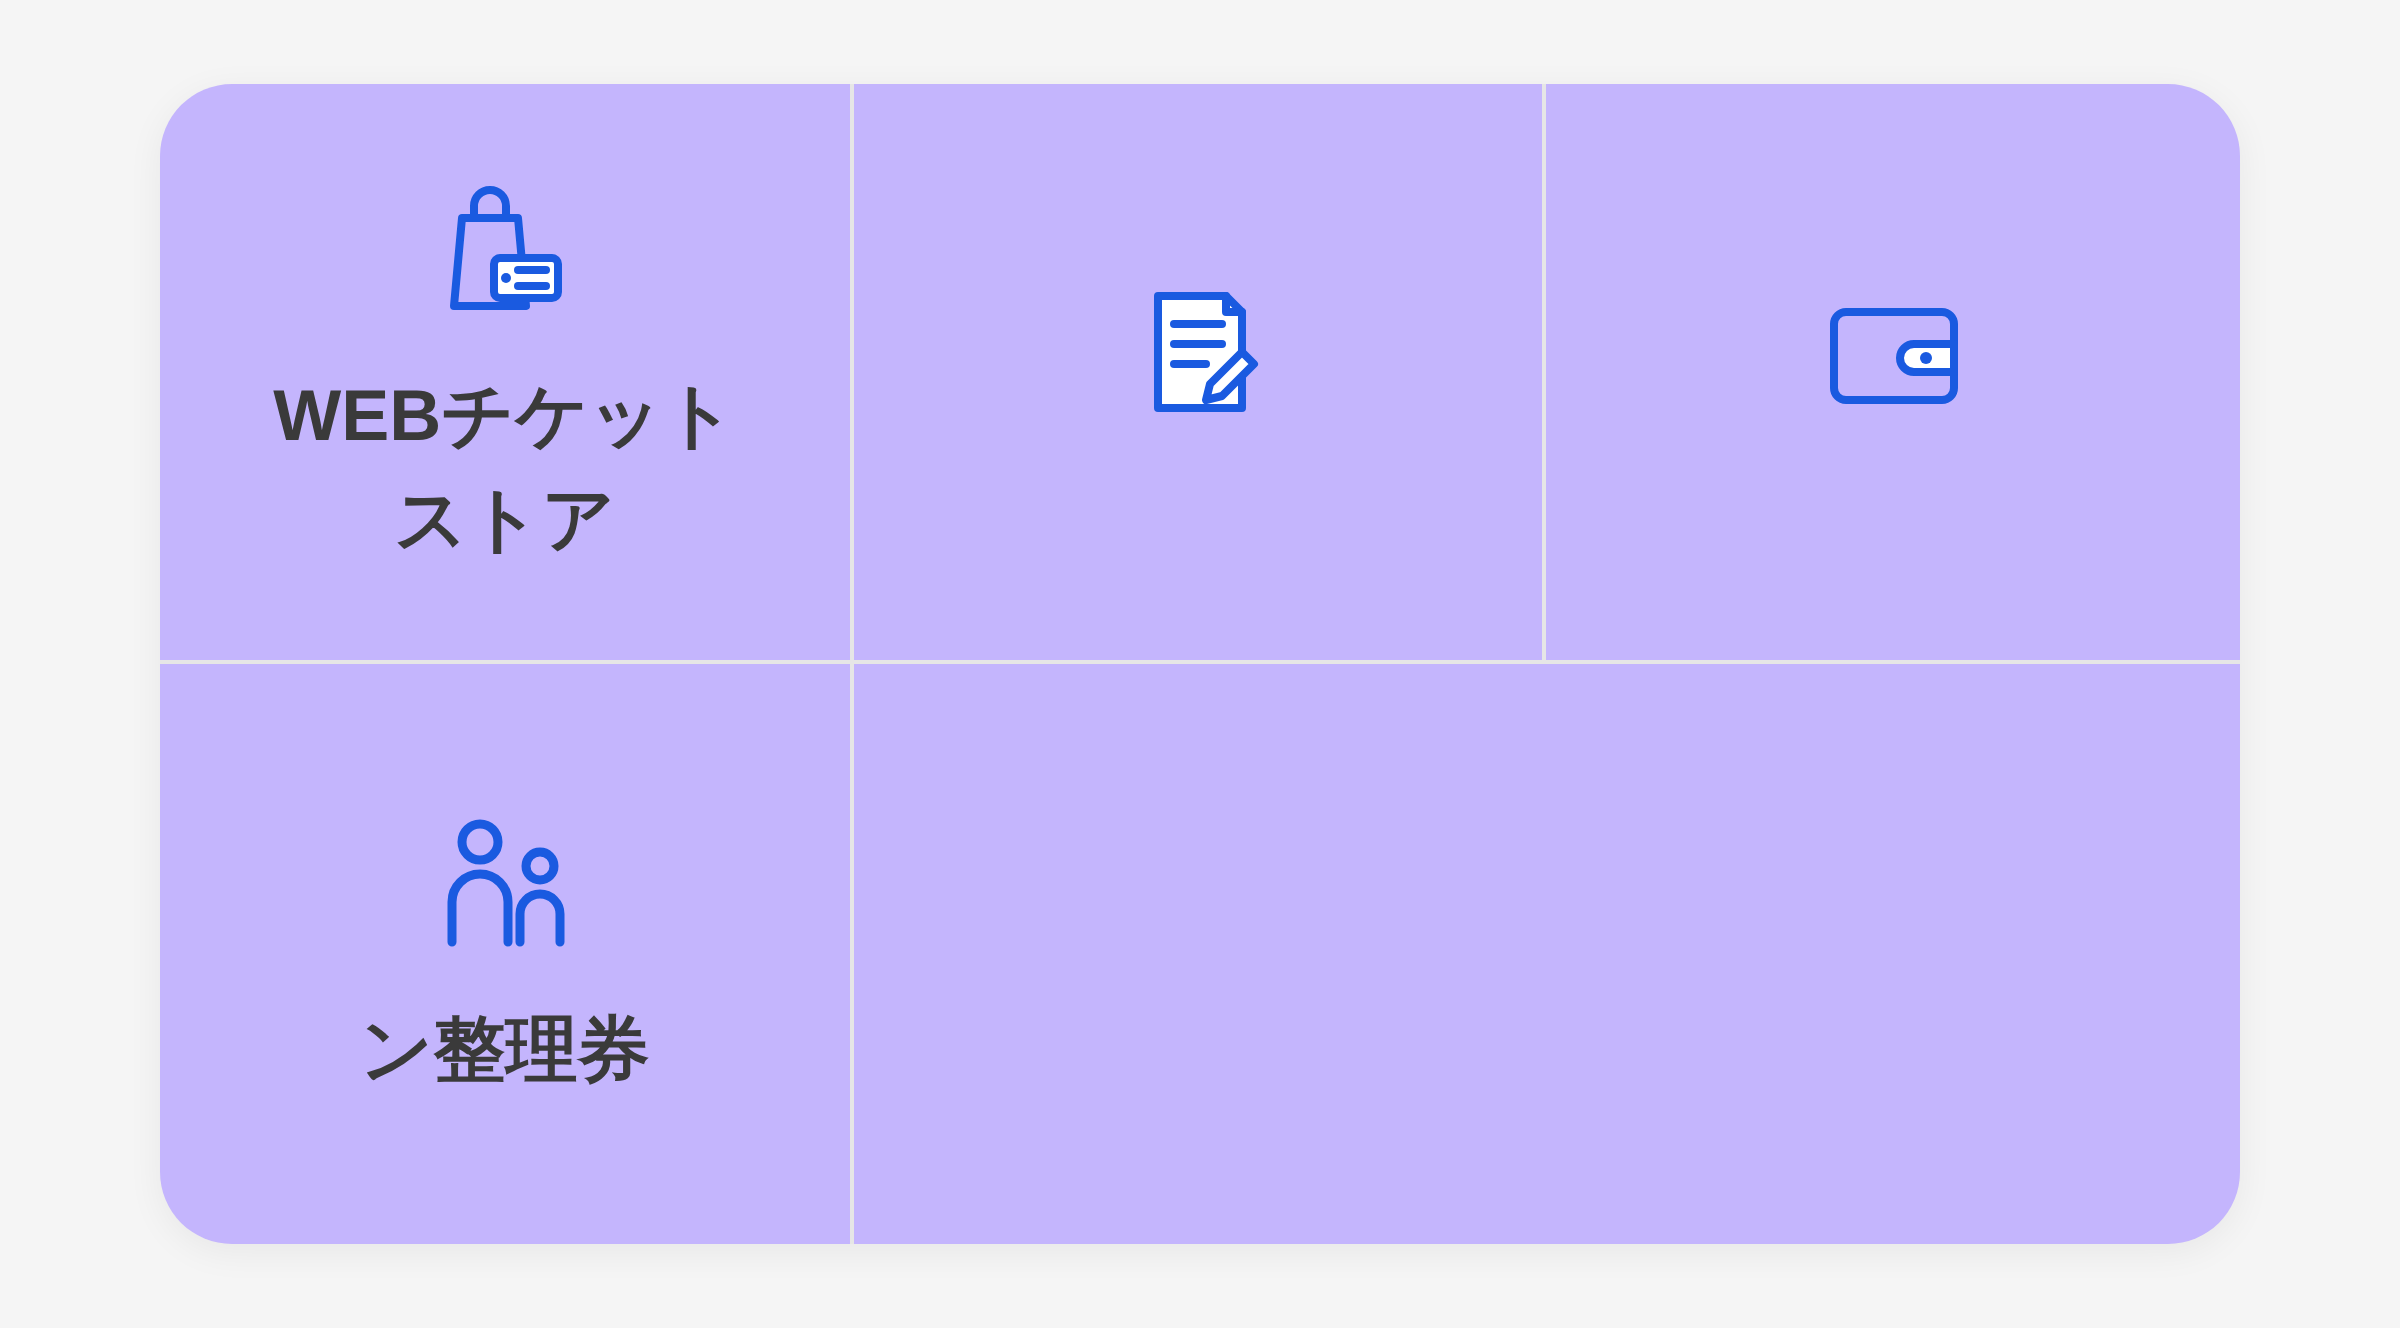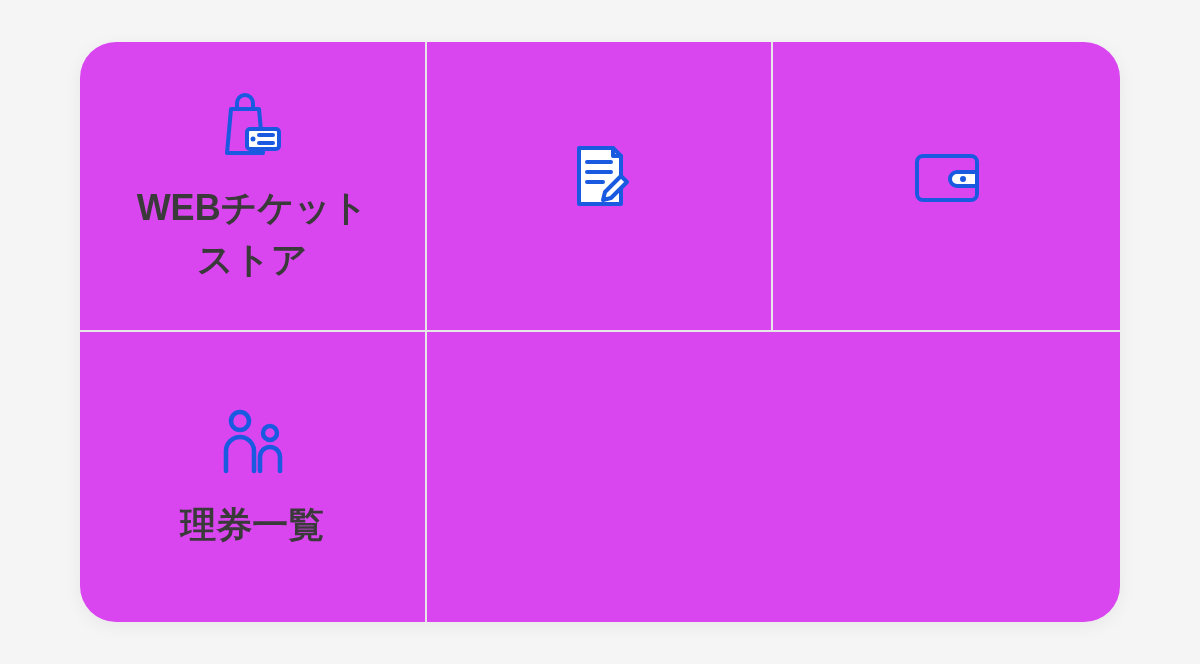--- a/index.html
+++ b/index.html
@@ -7,21 +7,21 @@
       width: 1200px;
       height: 664px;
       background: #f5f5f5;
       font-family: -apple-system, BlinkMacSystemFont, "Hiragino Sans", "Hiragino Kaku Gothic ProN", Meiryo, sans-serif;
       display: flex;
       align-items: center;
       justify-content: center;
     }
     .menu-card {
       width: 1040px;
-      background: #d946ef;
+      background: #c4b5fd;
       border-radius: 36px;
       box-shadow: 0 4px 18px rgba(0,0,0,0.06);
       overflow: hidden;
     }
     .menu-grid {
       display: grid;
       grid-template-columns: 1fr 1fr 1fr;
       grid-template-rows: 1fr 1fr;
     }
     .menu-item {
@@ -109,17 +109,17 @@
 
     <div class="menu-item">
       <span class="icon-wrap">
         <svg width="76" height="70" viewBox="0 0 76 70" fill="none" stroke="#1a5ae0" stroke-width="4.5" stroke-linecap="round" stroke-linejoin="round">
           <circle cx="26" cy="14" r="9"></circle>
           <path d="M12 64 V44 a14 14 0 0 1 28 0 V64"></path>
           <circle cx="56" cy="26" r="7"></circle>
           <path d="M46 64 V50 a10 10 0 0 1 20 0 V64"></path>
         </svg>
       </span>
-      <div class="menu-label">理券一覧</div>
+      <div class="menu-label">ン整理券</div>
     </div>
 
   </div>
 </div>
 
 </body></html>

